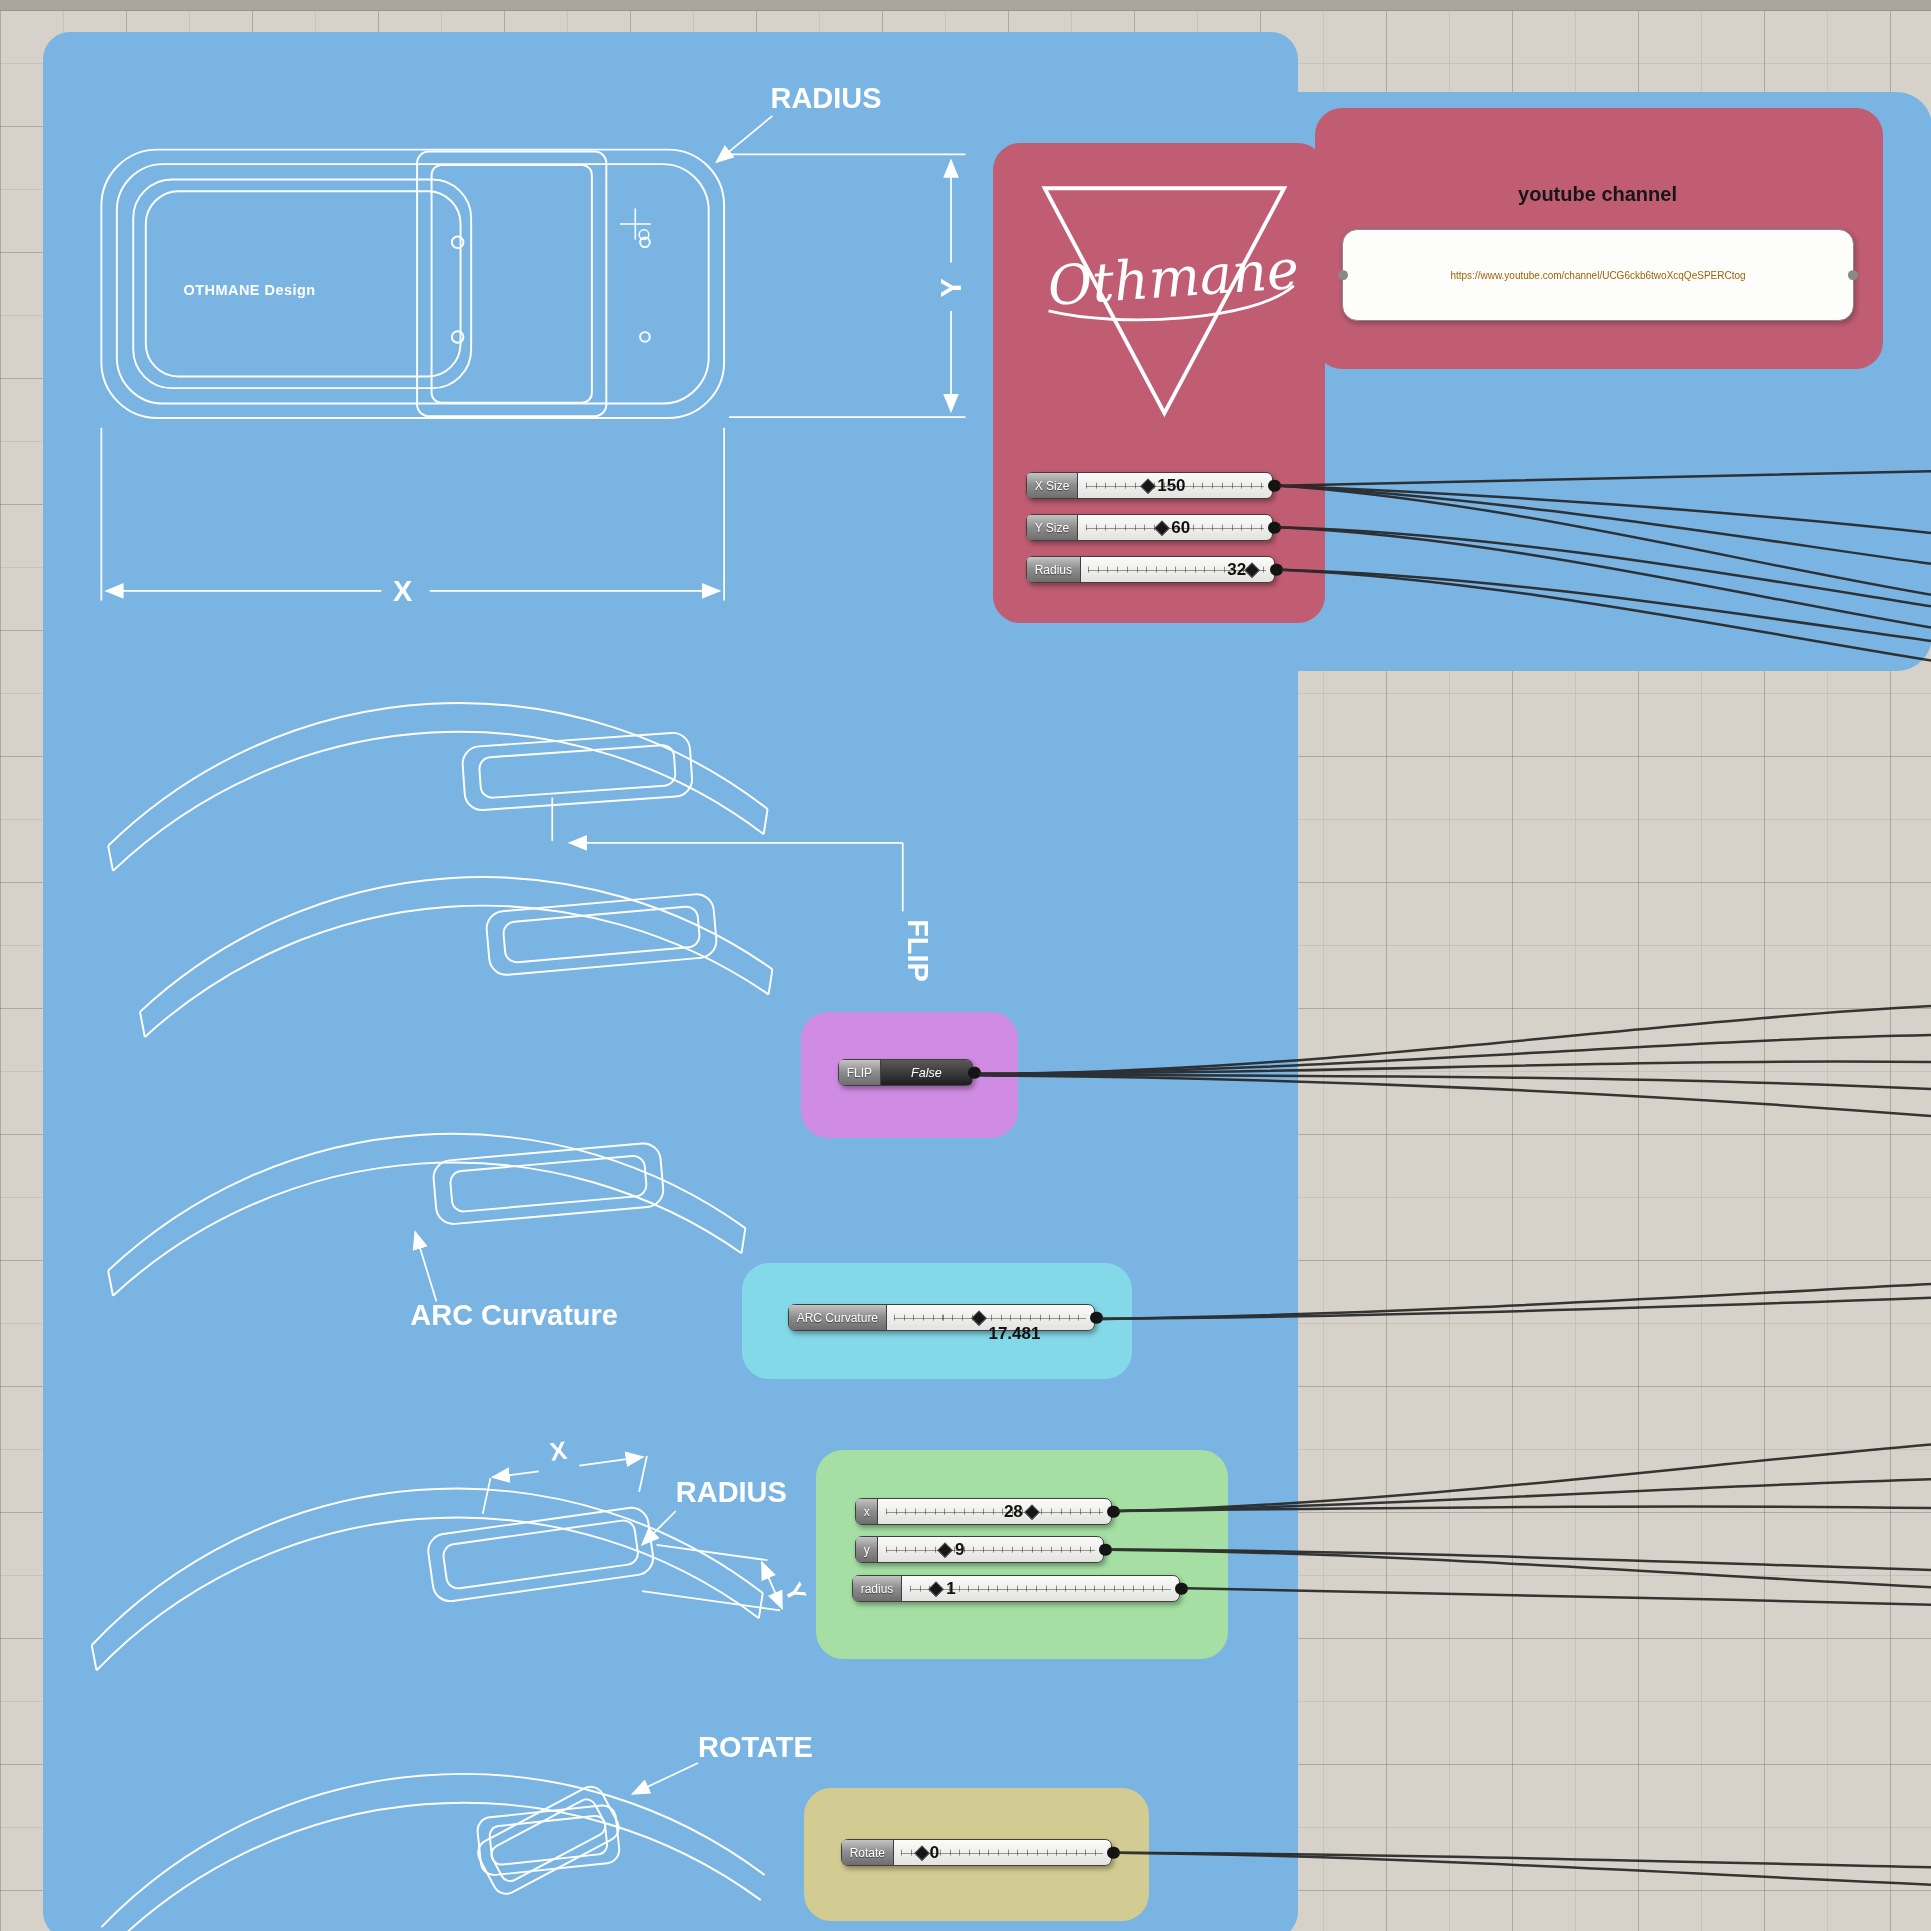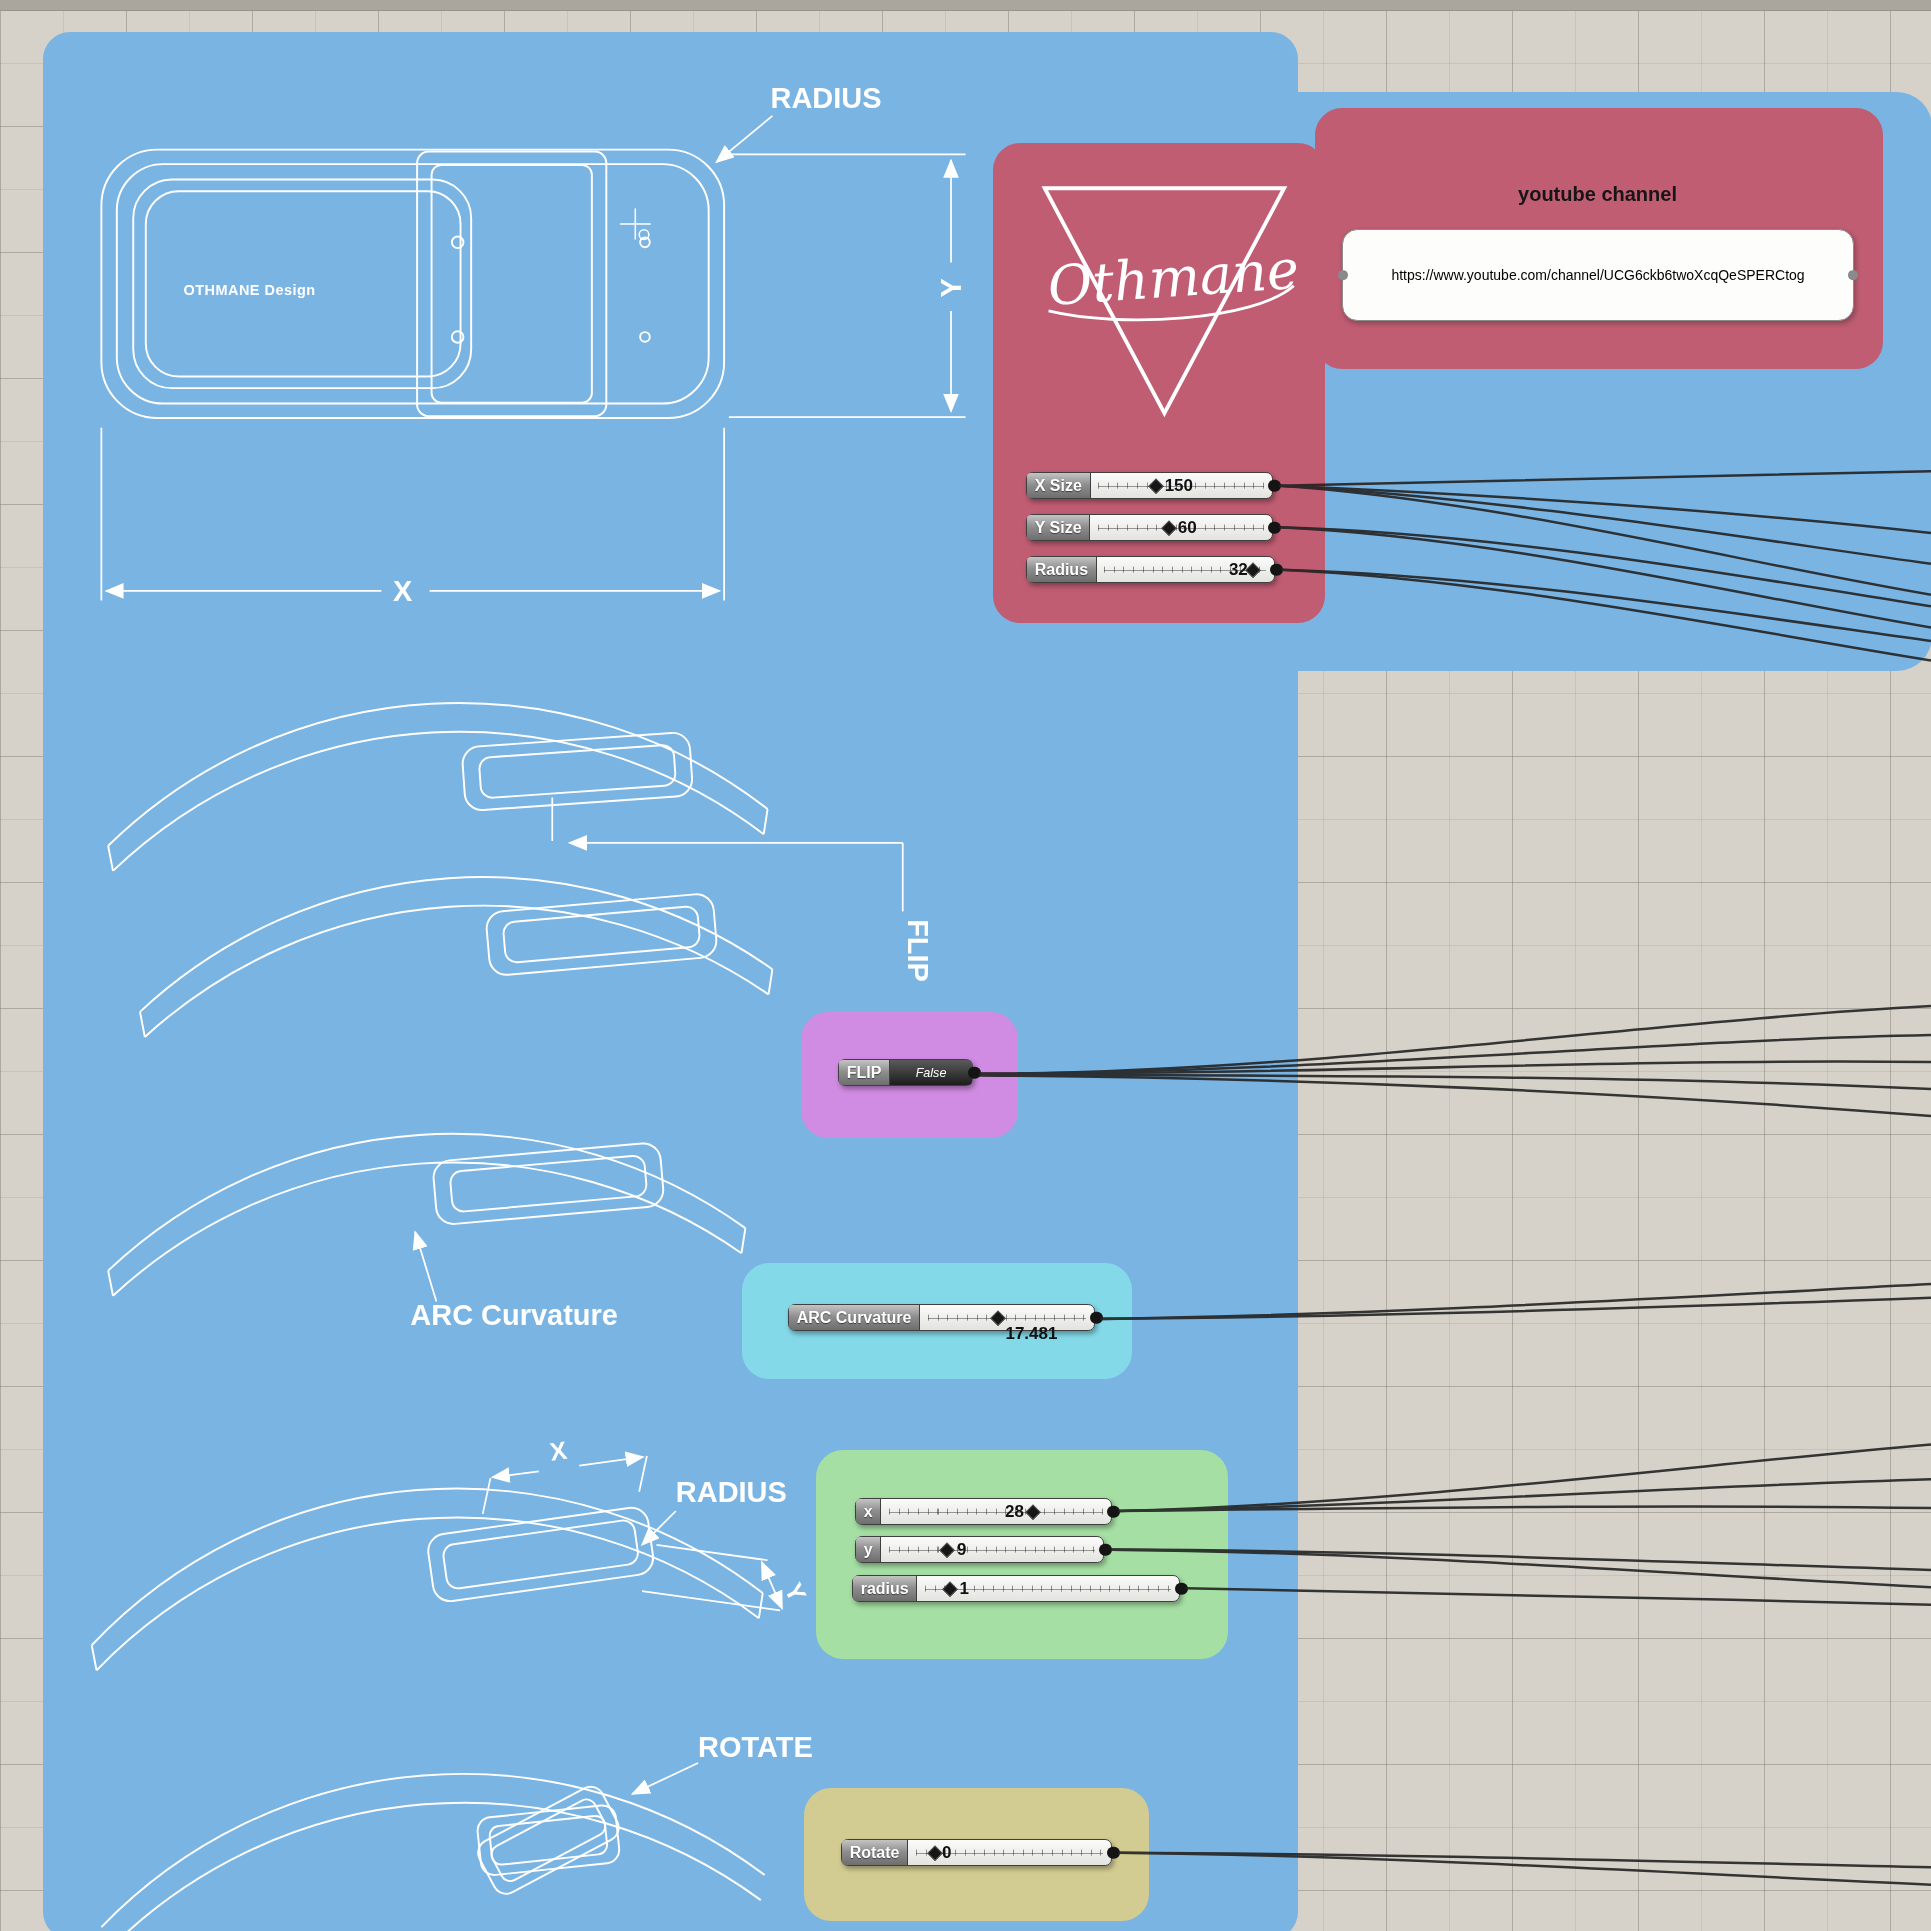--- a/index.html
+++ b/index.html
@@ -31,21 +31,21 @@
     position:absolute;display:flex;align-items:stretch;height:27px;
     background:linear-gradient(#fbfbfa,#e3e3e0);
     border:1.9px solid #3f3f3f;border-radius:6.8px;
     box-shadow:1.9px 2.9px 4.8px rgba(0,0,0,.35);
     box-sizing:border-box;
   }
   .s-label{
     display:flex;align-items:center;justify-content:center;
     padding:0 7.7px;white-space:nowrap;
     background:linear-gradient(#c4c4c4,#8d8d8d 48%,#6e6e6e);
-    color:#fff;font-size:16px;font-weight:bold;
+    color:#fff;font-size:12px;font-weight:normal;
     border-right:1.9px solid #3f3f3f;border-radius:3.9px 0 0 3.9px;
     text-shadow:0 1px 1px rgba(0,0,0,.5);
   }
   .s-track{position:relative;flex:1;margin:0 7.7px;}
   .s-track::before{
     content:"";position:absolute;left:0;right:0;top:50%;height:6.8px;transform:translateY(-50%);
     background-image:repeating-linear-gradient(to right, rgba(40,40,40,.5) 0 1px, transparent 1px 9.7px);
   }
   .s-track::after{content:"";position:absolute;left:0;right:0;top:50%;border-top:1px solid rgba(40,40,40,.45);}
   .s-handle{
@@ -77,21 +77,21 @@
     background:#fdfdfc;border:1.4px solid #8a8a8a;border-radius:15.4px;
     display:flex;align-items:center;justify-content:center;
     box-shadow:1.9px 2.9px 4.8px rgba(0,0,0,.25);
   }
   #yt-panel .nub-l,#yt-panel .nub-r{
     position:absolute;top:50%;transform:translateY(-50%);
     width:9.7px;height:9.7px;border-radius:50%;background:#8a8a8a;
   }
   #yt-panel .nub-l{left:-4.8px;}
   #yt-panel .nub-r{right:-4.8px;}
-  #yt-url{font-size:14px;color:#000000;white-space:nowrap;}
+  #yt-url{font-size:10px;color:#a16207;white-space:nowrap;}
 </style>
 </head>
 <body>
 
 <div id="canvas">
   <div class="top-edge"></div>
 
   <div class="group" id="g-blue-main"></div>
   <div class="group" id="g-blue-ext"></div>
   <div class="group" id="g-pink-logo"></div>

